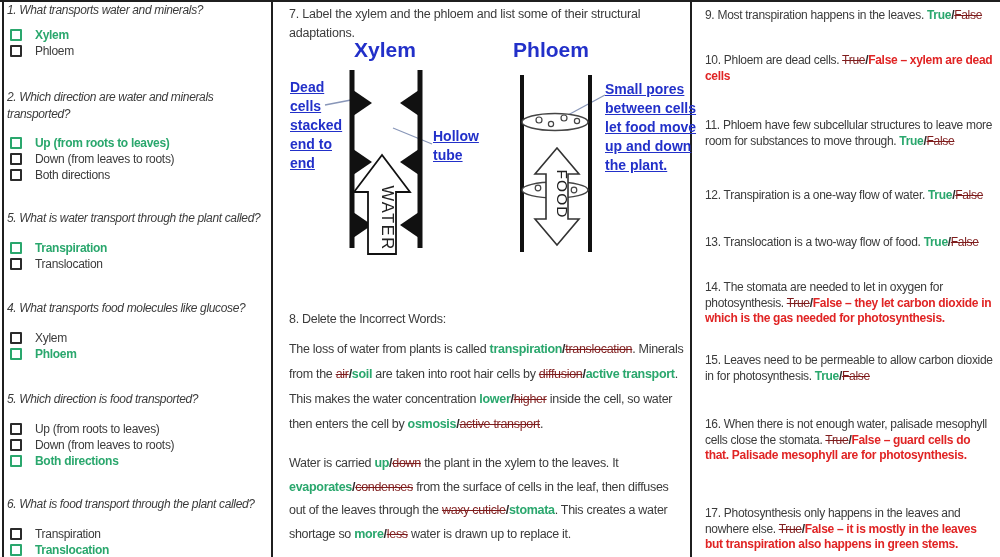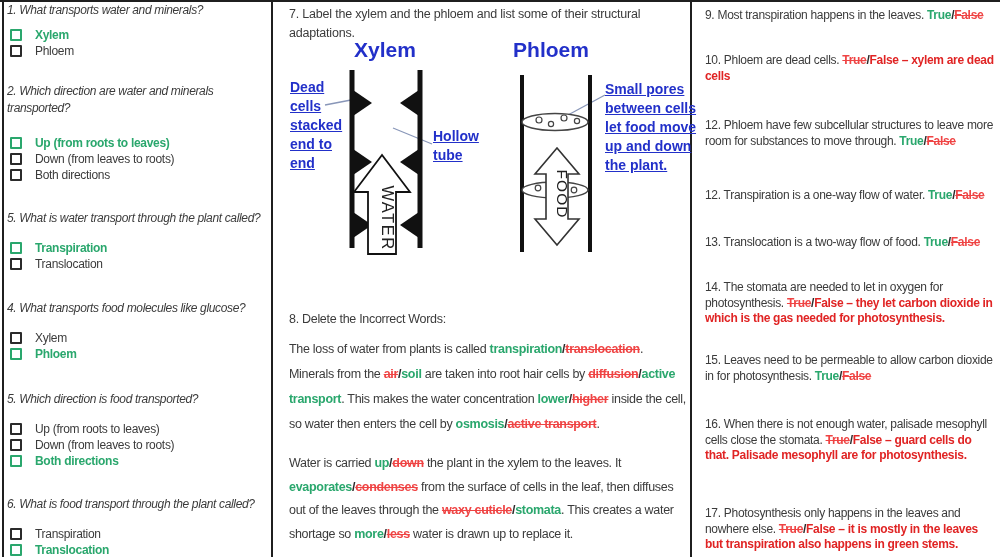--- a/index.html
+++ b/index.html
@@ -18,21 +18,21 @@
     margin-right:13px;flex:0 0 auto;
   }
   .olabel{font-size:12px;letter-spacing:-0.3px;color:#3b3b3b;}
   .state-correct .box{border-color:var(--green);}
   .state-correct .olabel{color:var(--green);font-weight:bold;}
   
   .rq{font-size:12px;letter-spacing:-0.3px;line-height:15.5px;width:292px;}
   .seg-n{}
   .seg-g{color:var(--green);font-weight:bold;}
   .seg-b{color:#2b2b2b;font-weight:bold;}
-  .seg-s{color:#ef4444;font-weight:bold;text-decoration:line-through;}
+  .seg-s{color:#7f1d1d;font-weight:normal;text-decoration:line-through;}
   .seg-r{color:var(--red);font-weight:bold;}
   
   .mid-q{font-size:12.5px;letter-spacing:-0.2px;line-height:18.5px;width:382px;}
   .diag-title{font-size:21px;font-weight:bold;color:var(--blue);text-align:center;width:90px;}
   .diag-label{font-size:14px;font-weight:bold;color:var(--blue);line-height:19px;text-decoration:underline;}
   .para{font-size:12.5px;letter-spacing:-0.3px;width:398px;}
 </style>
 </head>
 <body>
 
@@ -48,21 +48,21 @@
     <div class="opt state-correct">
       <span class="box"></span>
       <span class="olabel">Xylem</span>
     </div>
     <div class="opt state-normal">
       <span class="box"></span>
       <span class="olabel">Phloem</span>
     </div>
   </div>
 
-  <div class="abs qtext" style="left:7px;top:83px;width:240px">2. Which direction are water and minerals transported?</div>
+  <div class="abs qtext" style="left:7px;top:89px;width:240px">2. Which direction are water and minerals transported?</div>
   <div class="abs" style="left:10px;top:135px">
     <div class="opt state-correct">
       <span class="box"></span>
       <span class="olabel">Up (from roots to leaves)</span>
     </div>
     <div class="opt state-normal">
       <span class="box"></span>
       <span class="olabel">Down (from leaves to roots)</span>
     </div>
     <div class="opt state-normal">
@@ -170,21 +170,21 @@
   <div class="abs diag-label" style="left:290px;top:78px;width:64px">Dead cells stacked end to end</div>
   <div class="abs diag-label" style="left:433px;top:127px;width:64px">Hollow tube</div>
   <div class="abs diag-label" style="left:605px;top:80px;width:92px">Small pores between cells let food move up and down the plant.</div>
 
   <div class="abs para" style="left:289px;top:310px;line-height:18px">8. Delete the Incorrect Words:</div>
   <div class="abs para" style="left:289px;top:337px;line-height:25px"><span class="seg-n">The loss of water from plants is called </span><span class="seg-g">transpiration</span><span class="seg-b">/</span><span class="seg-s">translocation</span><span class="seg-n">. Minerals from the </span><span class="seg-s">air</span><span class="seg-b">/</span><span class="seg-g">soil</span><span class="seg-n"> are taken into root hair cells by </span><span class="seg-s">diffusion</span><span class="seg-b">/</span><span class="seg-g">active transport</span><span class="seg-n">. This makes the water concentration </span><span class="seg-g">lower</span><span class="seg-b">/</span><span class="seg-s">higher</span><span class="seg-n"> inside the cell, so water then enters the cell by </span><span class="seg-g">osmosis</span><span class="seg-b">/</span><span class="seg-s">active transport</span><span class="seg-n">.</span></div>
   <div class="abs para" style="left:289px;top:452px;line-height:23.5px"><span class="seg-n">Water is carried </span><span class="seg-g">up</span><span class="seg-b">/</span><span class="seg-s">down</span><span class="seg-n"> the plant in the xylem to the leaves. It </span><span class="seg-g">evaporates</span><span class="seg-b">/</span><span class="seg-s">condenses</span><span class="seg-n"> from the surface of cells in the leaf, then diffuses out of the leaves through the </span><span class="seg-s">waxy cuticle</span><span class="seg-b">/</span><span class="seg-g">stomata</span><span class="seg-n">. This creates a water shortage so </span><span class="seg-g">more</span><span class="seg-b">/</span><span class="seg-s">less</span><span class="seg-n"> water is drawn up to replace it.</span></div>
 
   <div class="abs rq" style="left:705px;top:8px"><span class="seg-n">9. Most transpiration happens in the leaves. </span><span class="seg-g">True</span><span class="seg-b">/</span><span class="seg-s">False</span></div>
   <div class="abs rq" style="left:705px;top:53px"><span class="seg-n">10. Phloem are dead cells. </span><span class="seg-s">True</span><span class="seg-b">/</span><span class="seg-r">False – xylem are dead cells</span></div>
-  <div class="abs rq" style="left:705px;top:118px"><span class="seg-n">12. Phloem have few subcellular structures to leave more room for substances to move through. </span><span class="seg-g">True</span><span class="seg-b">/</span><span class="seg-s">False</span></div>
+  <div class="abs rq" style="left:705px;top:118px"><span class="seg-n">11. Phloem have few subcellular structures to leave more room for substances to move through. </span><span class="seg-g">True</span><span class="seg-b">/</span><span class="seg-s">False</span></div>
   <div class="abs rq" style="left:705px;top:188px"><span class="seg-n">12. Transpiration is a one-way flow of water. </span><span class="seg-g">True</span><span class="seg-b">/</span><span class="seg-s">False</span></div>
   <div class="abs rq" style="left:705px;top:235px"><span class="seg-n">13. Translocation is a two-way flow of food. </span><span class="seg-g">True</span><span class="seg-b">/</span><span class="seg-s">False</span></div>
   <div class="abs rq" style="left:705px;top:280px"><span class="seg-n">14. The stomata are needed to let in oxygen for photosynthesis. </span><span class="seg-s">True</span><span class="seg-b">/</span><span class="seg-r">False – they let carbon dioxide in which is the gas needed for photosynthesis.</span></div>
   <div class="abs rq" style="left:705px;top:353px"><span class="seg-n">15. Leaves need to be permeable to allow carbon dioxide in for photosynthesis. </span><span class="seg-g">True</span><span class="seg-b">/</span><span class="seg-s">False</span></div>
   <div class="abs rq" style="left:705px;top:417px"><span class="seg-n">16. When there is not enough water, palisade mesophyll cells close the stomata. </span><span class="seg-s">True</span><span class="seg-b">/</span><span class="seg-r">False – guard cells do that. Palisade mesophyll are for photosynthesis.</span></div>
   <div class="abs rq" style="left:705px;top:506px"><span class="seg-n">17. Photosynthesis only happens in the leaves and nowhere else. </span><span class="seg-s">True</span><span class="seg-b">/</span><span class="seg-r">False – it is mostly in the leaves but transpiration also happens in green stems.</span></div>
 
 </div>
 
 </body></html>

